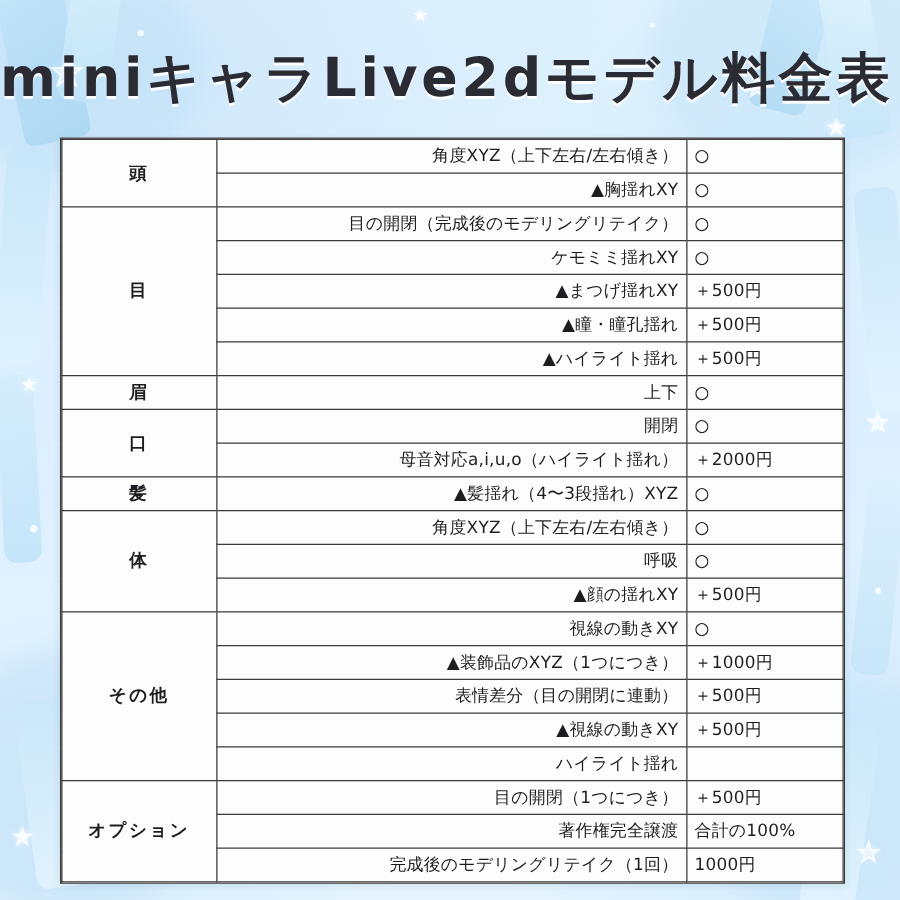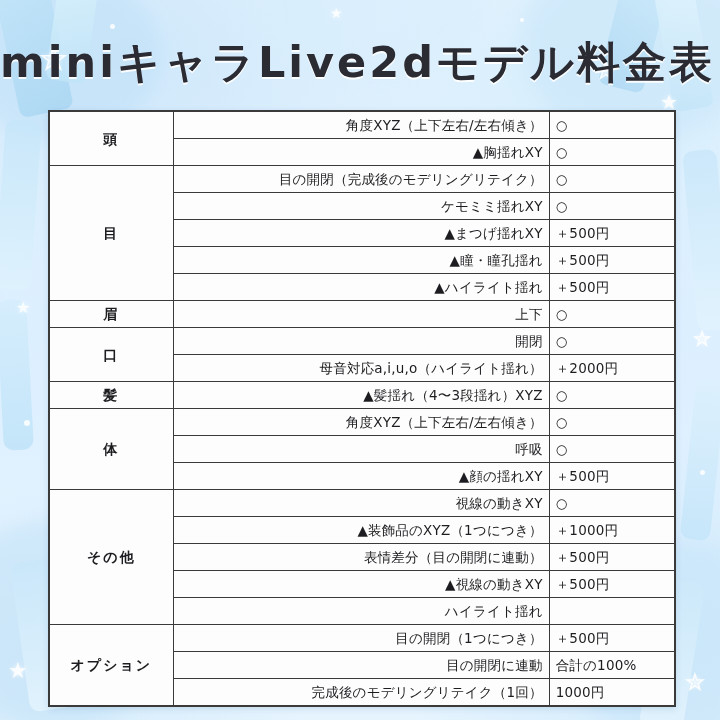--- a/index.html
+++ b/index.html
@@ -262,21 +262,21 @@
           <tr>
             <td class="desc">ハイライト揺れ</td>
             <td class="price-col"></td>
           </tr>
           <tr>
             <td class="cat" rowspan="3">オプション</td>
             <td class="desc">目の開閉（1つにつき）</td>
             <td class="price-col">＋500円</td>
           </tr>
           <tr>
-            <td class="desc">目の開閉に連動</td>
+            <td class="desc">著作権完全譲渡</td>
             <td class="price-col">合計の100%</td>
           </tr>
           <tr>
             <td class="desc">完成後のモデリングリテイク（1回）</td>
             <td class="price-col">1000円</td>
           </tr>
         </tbody>
     </table>
   </div>
 

